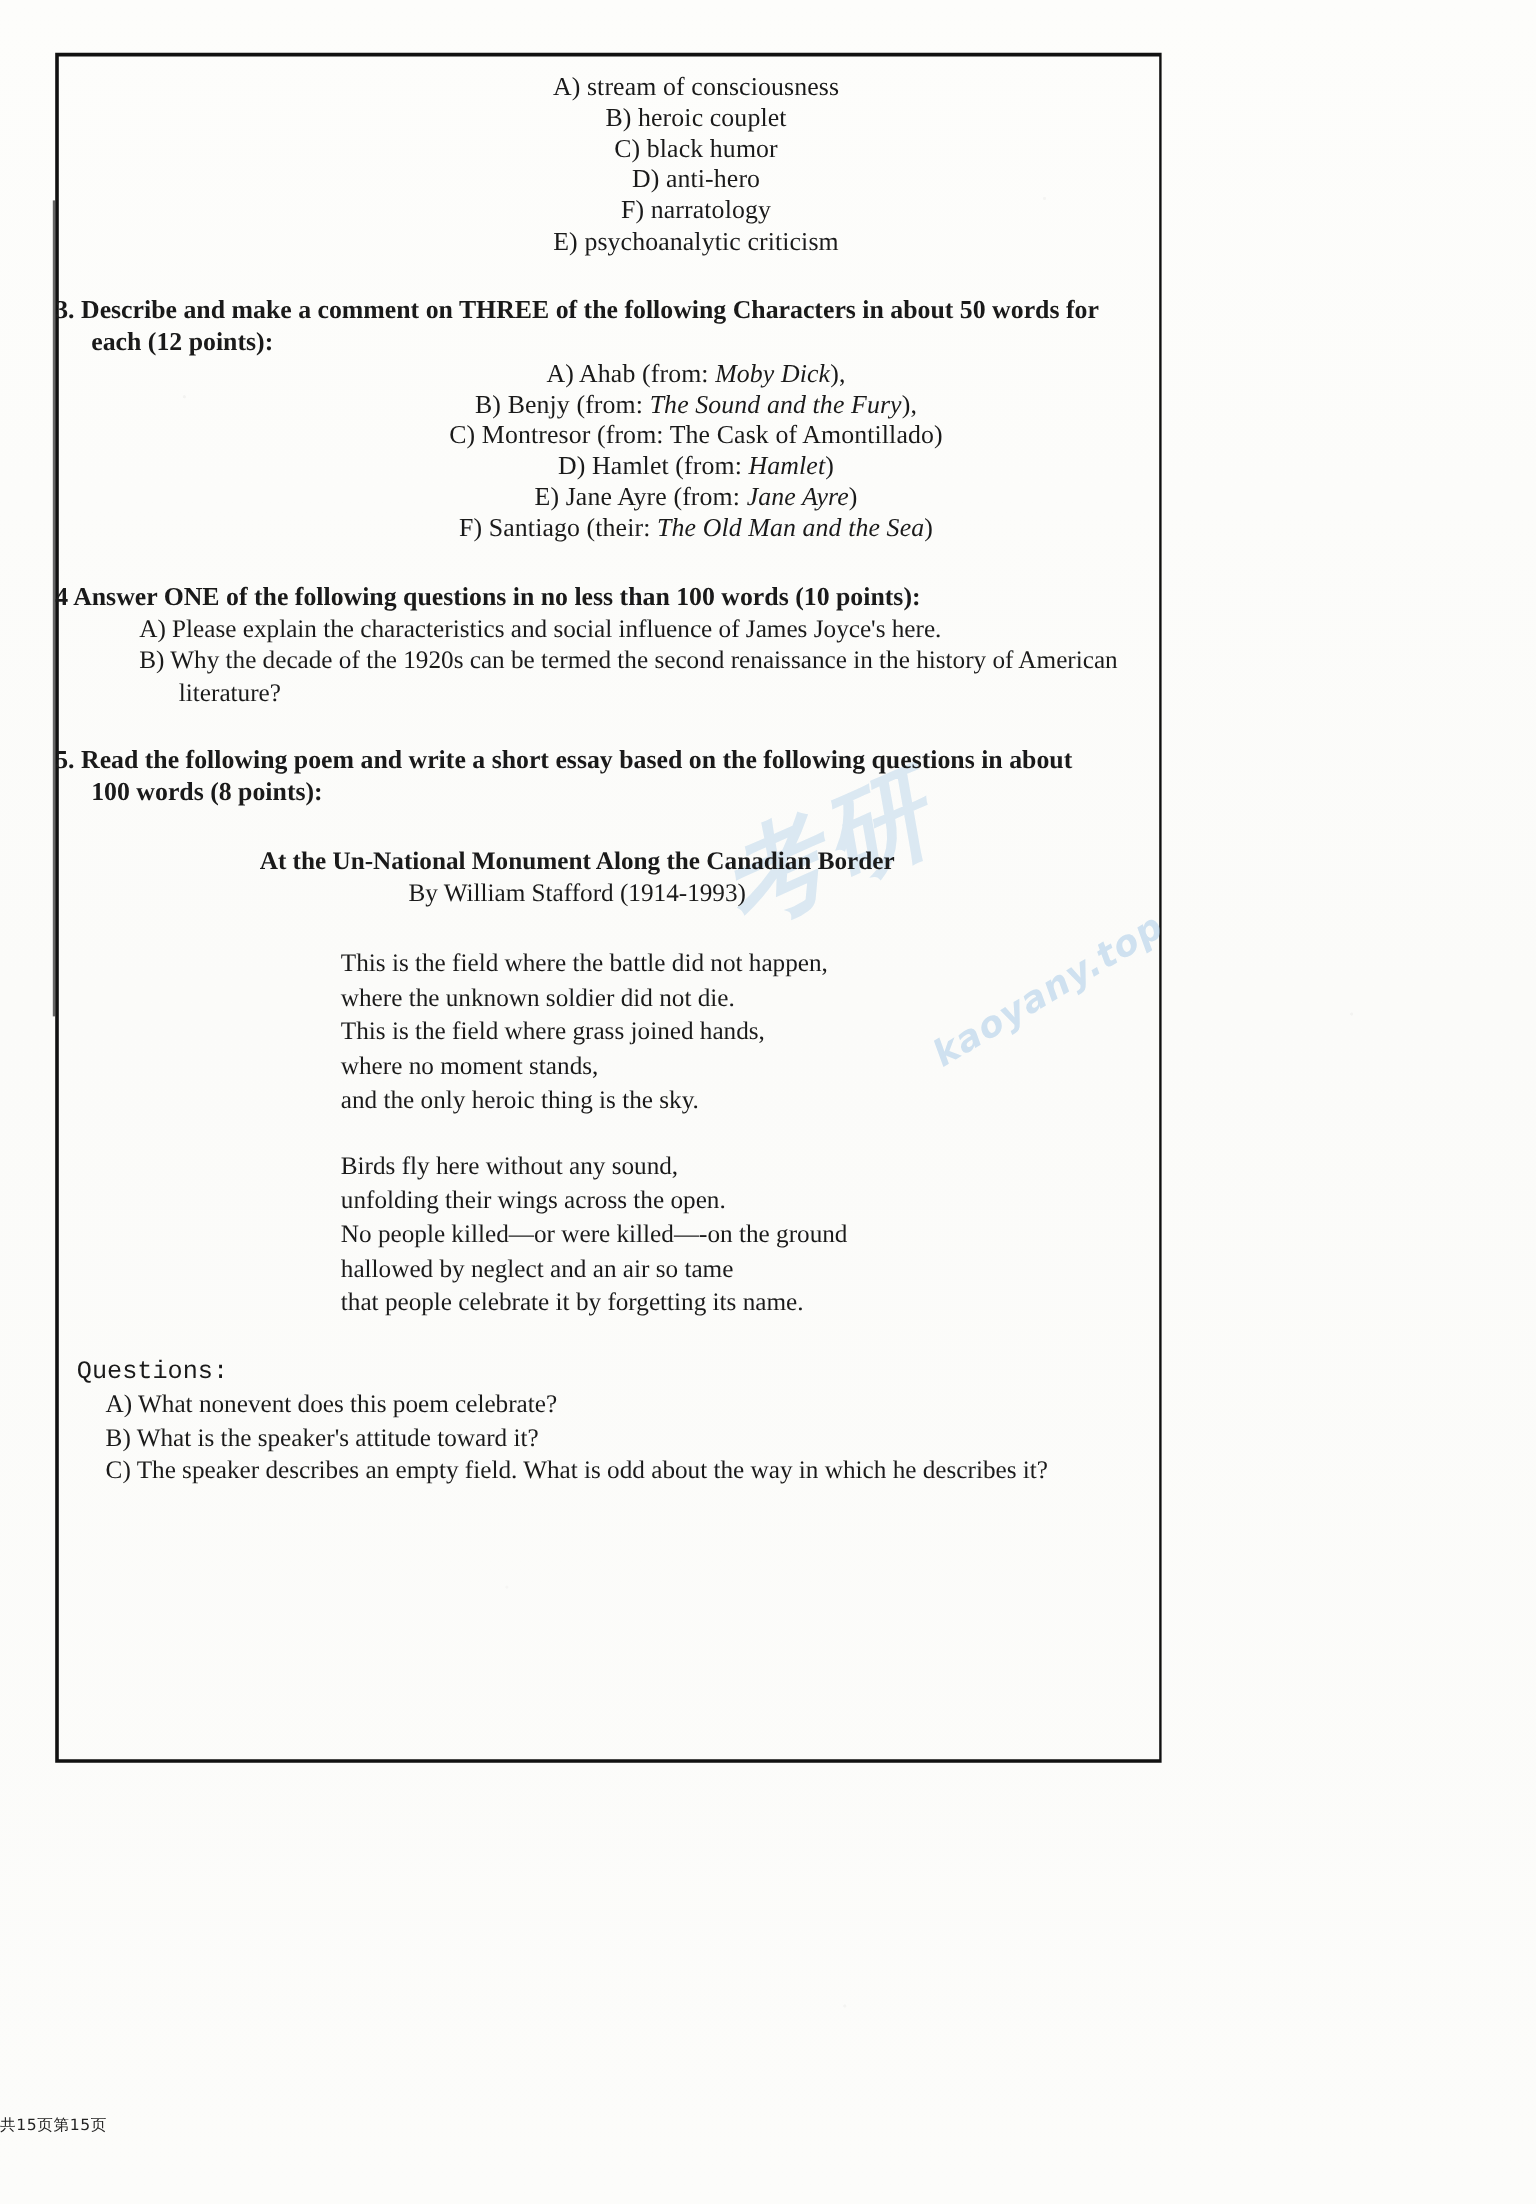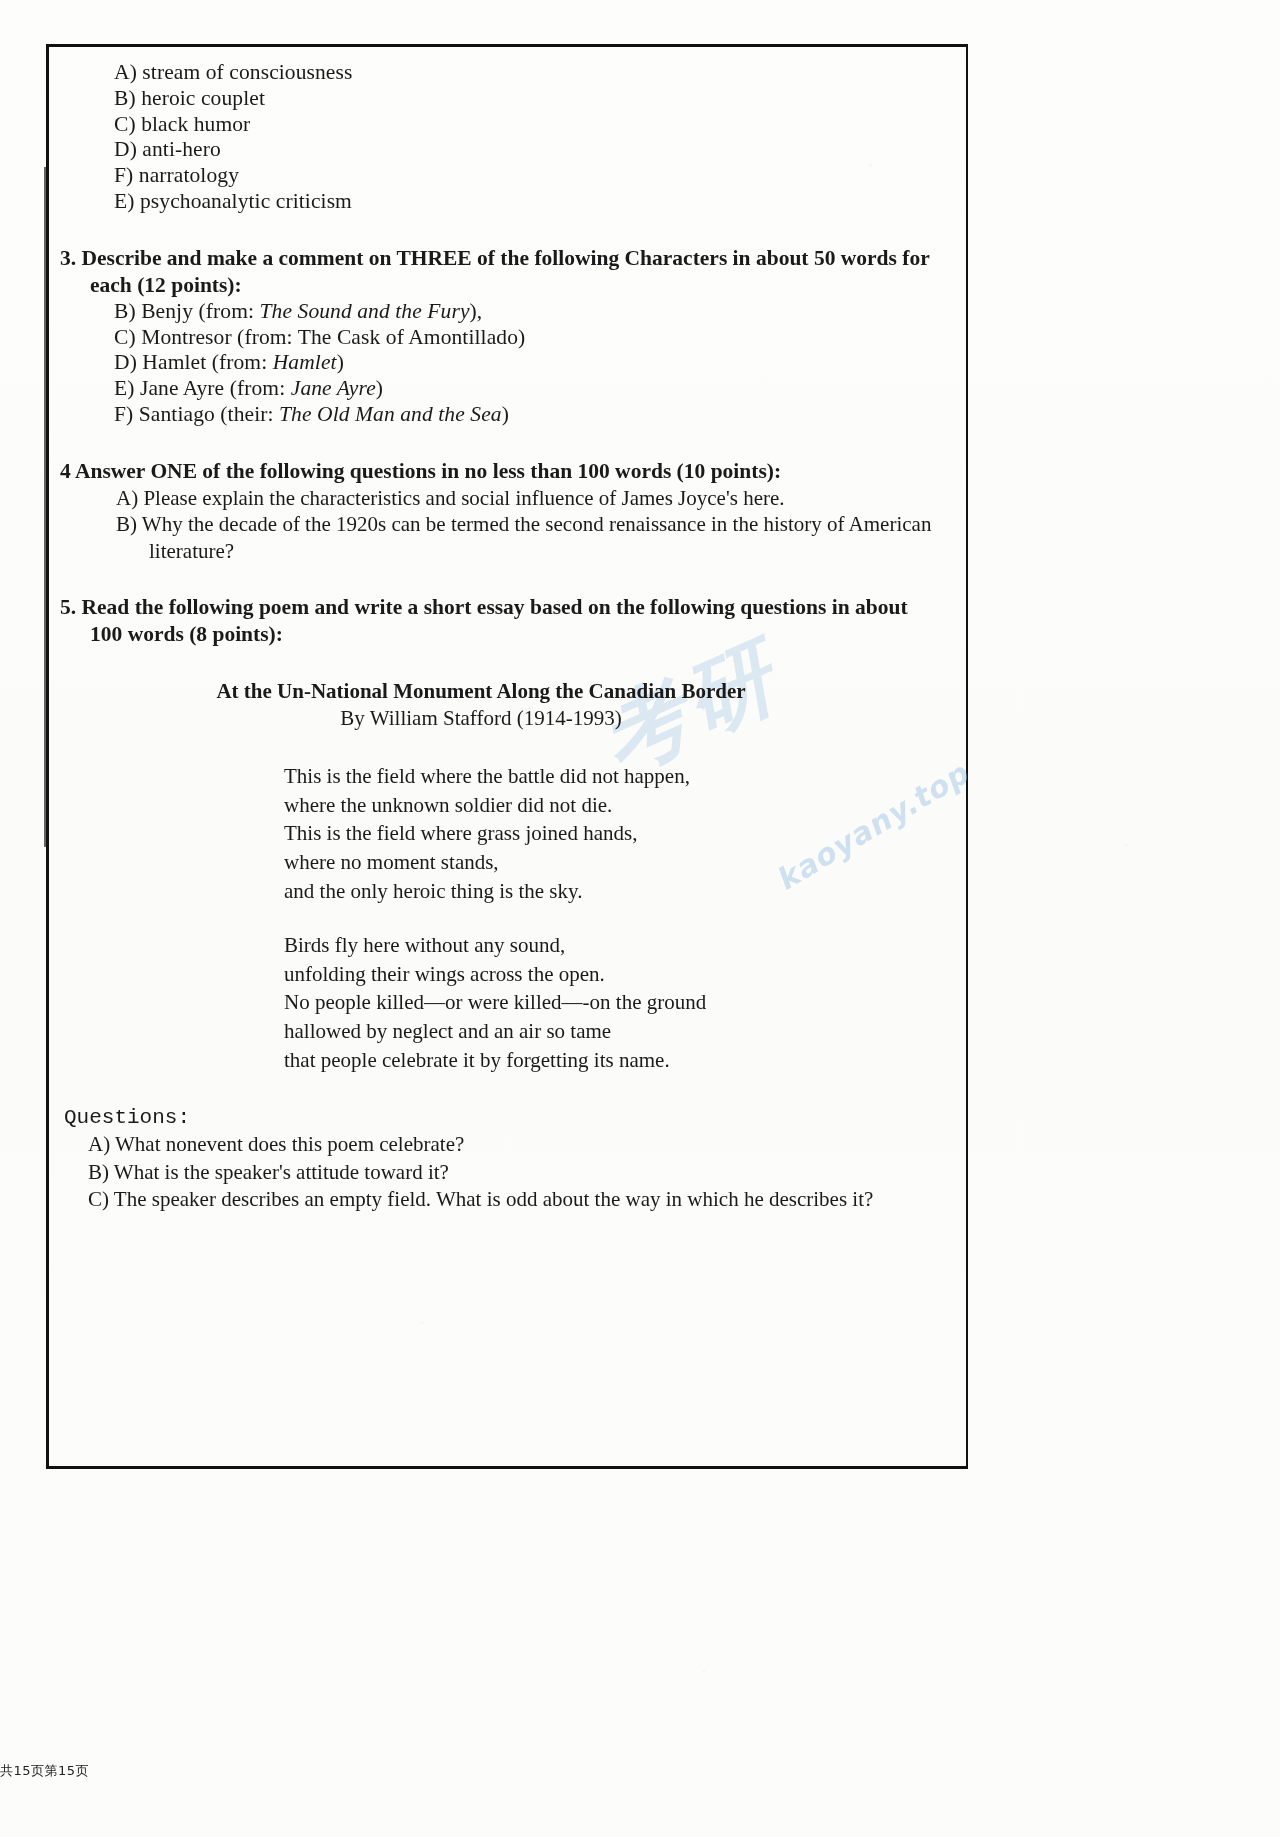--- a/index.html
+++ b/index.html
@@ -65,27 +65,27 @@
 
   .blk { margin: 0; }
 
   
   .opt {
     font-size: 21.5px;
     line-height: 25.8px;
     padding-left: 68px;
     white-space: pre-wrap;
     letter-spacing: .1px;
+    text-align: center;
   }
 
   .q-head {
     font-weight: bold;
     font-size: 21.5px;
     line-height: 27px;
-    padding-left: 14px;
     text-indent: 0;
   }
   .q-head .hang {
     display: block;
     padding-left: 30px;
   }
   .q-head.wide {
     padding-right: 14px;
     text-align: justify;
     text-align-last: left;
@@ -209,20 +209,21 @@
   </div>
 
   <div class="spacer-lg"></div>
 
   <div class="blk">
     <div class="q-head wide">
       <span>3.</span>
       <span>Describe and make a comment on THREE of the following Characters in about 50 words for</span>
       <span class="hang">each (12 points):</span>
     </div>
+    <div class="opt"><span>A) Ahab (from: </span><em>Moby Dick</em><span>),</span></div>
     <div class="opt"><span>B) Benjy (from: </span><em>The Sound and the Fury</em><span>),</span></div>
     <div class="opt"><span>C) Montresor (from: The Cask of Amontillado)</span><em></em><span></span></div>
     <div class="opt"><span>D) Hamlet (from: </span><em>Hamlet</em><span>)</span></div>
     <div class="opt"><span>E) Jane Ayre (from: </span><em>Jane Ayre</em><span>)</span></div>
     <div class="opt"><span>F) Santiago (their: </span><em>The Old Man and the Sea</em><span>)</span></div>
   </div>
 
   <div class="spacer-lg"></div>
 
   <div class="blk">

